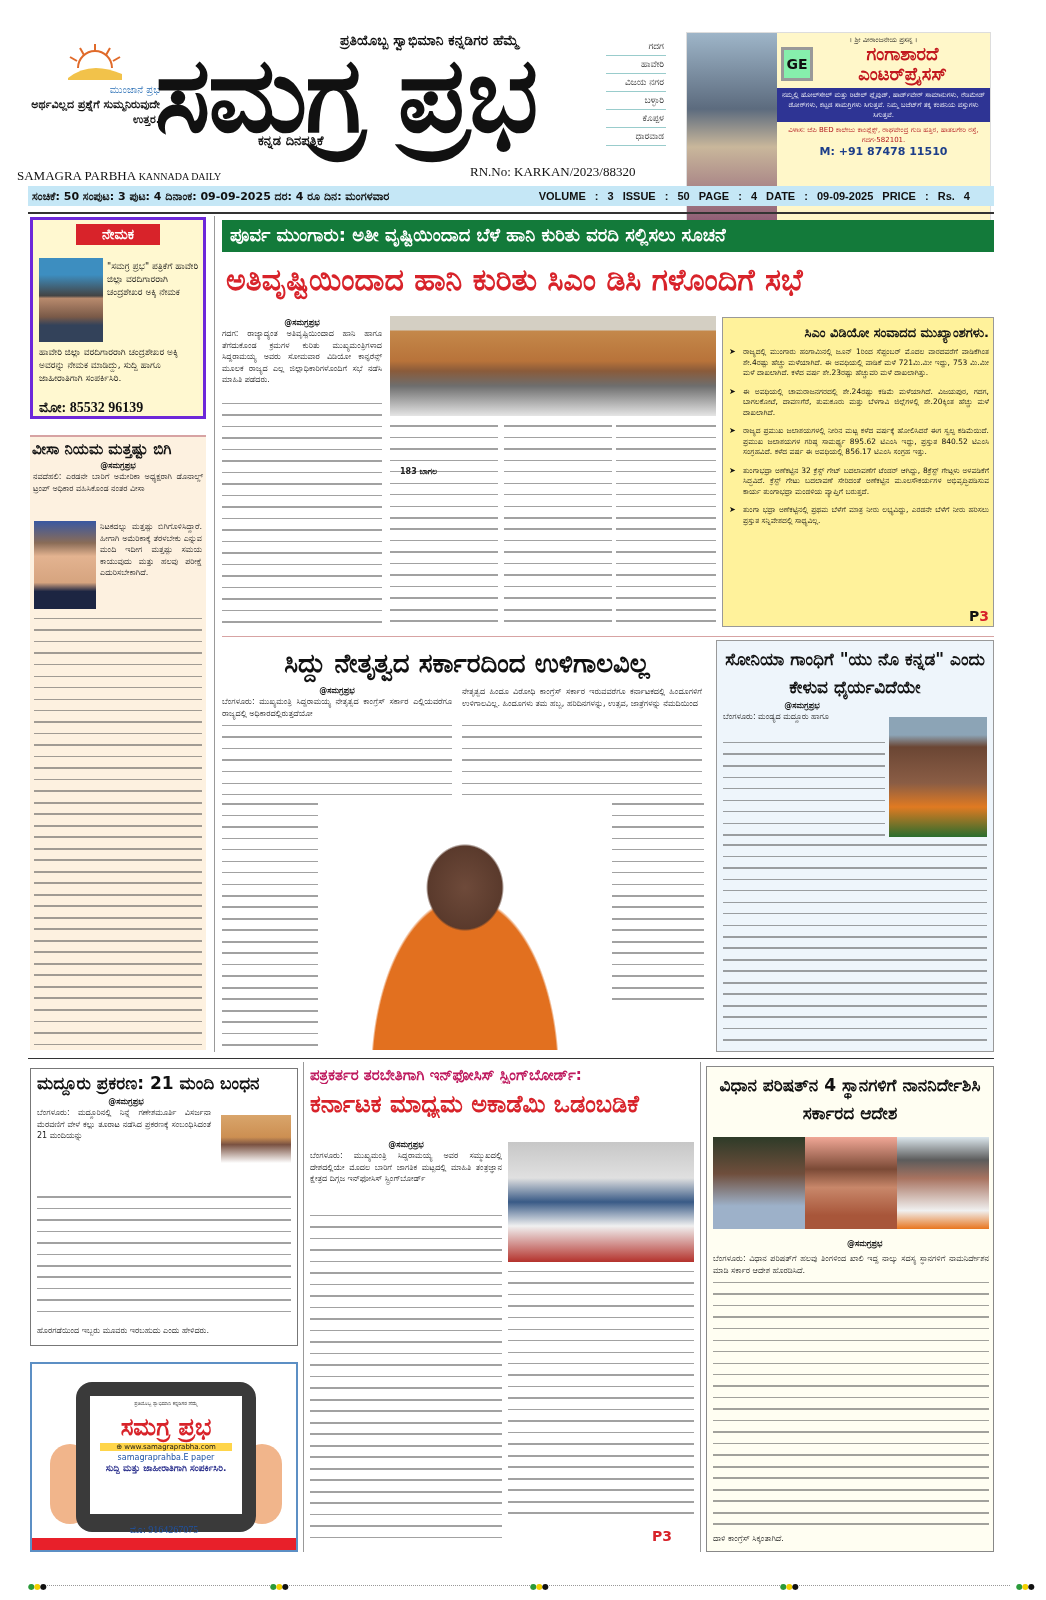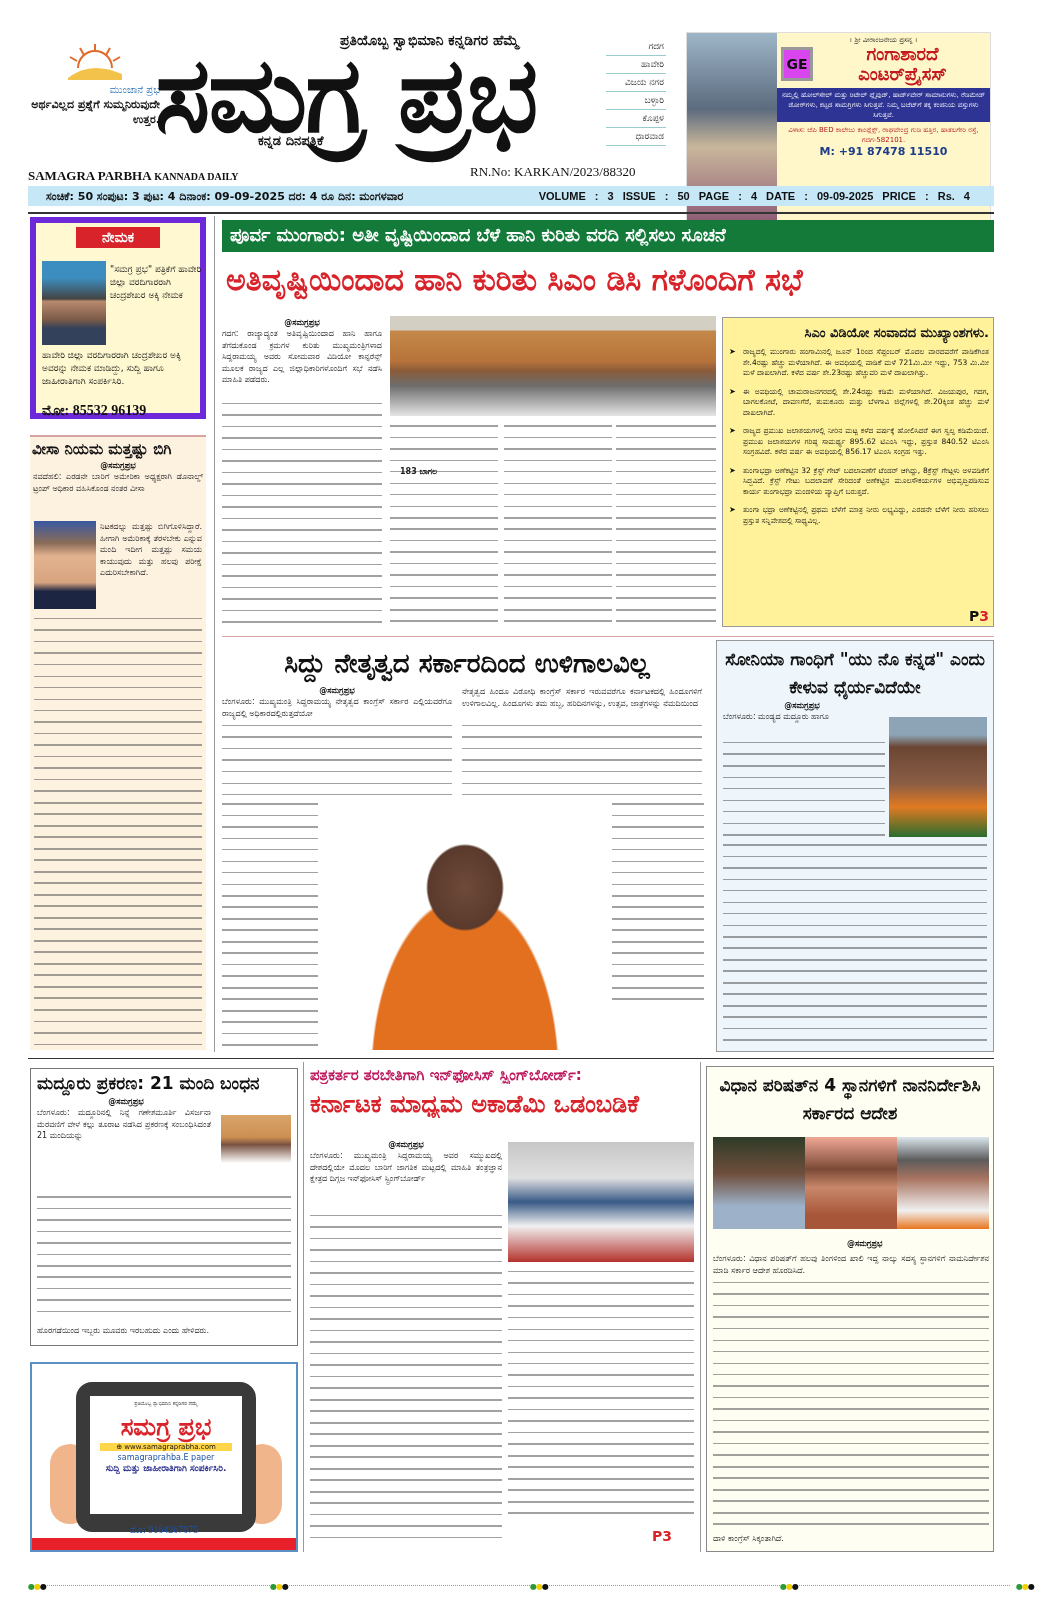--- a/index.html
+++ b/index.html
@@ -7,39 +7,39 @@
 .abs{position:absolute}
 
 #logo-sun{left:60px;top:42px;width:70px;height:40px}
 #tagline-left{left:30px;top:82px;width:130px;text-align:right;font-size:11px;line-height:15px;font-weight:bold}
 #tagline-left .blue{color:#2a6fb5;font-weight:normal;font-size:10px}
 #motto{left:340px;top:32px;font-size:14px;font-weight:bold}
 #masthead-title{left:155px;top:40px;font-size:104px;font-weight:bold;font-family:"DejaVu Sans",sans-serif;letter-spacing:-2px;line-height:110px}
 #subtitle{left:258px;top:133px;font-size:13px;font-weight:bold}
 #district-list{left:606px;top:38px;width:60px}
 #district-list div{font-size:9px;text-align:right;border-bottom:1px solid #9cc;padding:3px 2px;color:#333}
-#english-name{left:28px;top:168px;font-family:"Liberation Serif",serif;font-size:13px;font-weight:bold}
+#english-name{left:17px;top:168px;font-family:"Liberation Serif",serif;font-size:13px;font-weight:normal}
 #english-name small{font-size:10px}
 #rn-no{left:470px;top:164px;font-family:"Liberation Serif",serif;font-size:13px}
-#info-bar{left:28px;top:186px;width:966px;height:20px;background:#c5e7f6;font-size:11px;font-weight:bold;display:flex;align-items:center;padding-left:18px}
+#info-bar{left:28px;top:186px;width:966px;height:20px;background:#c5e7f6;font-size:11px;font-weight:bold;display:flex;align-items:center;padding-left:4px}
 #info-bar .right{margin-left:auto;margin-right:24px;font-size:11px;font-family:"Liberation Sans",sans-serif;word-spacing:6px}
 
 #ad{left:686px;top:32px;width:305px;height:192px;display:flex;border:1px solid #ddd}
 #ad .photo{width:90px;background:linear-gradient(180deg,#9eb5c8,#5c6b7e 40%,#c9b79b 60%,#8e5b75);}
 #ad .body{flex:1;background:#fff7c9;position:relative;font-size:8px;text-align:center}
 #ad .blessing{font-size:7px;margin-top:3px}
 #ad .brand{color:#c2181e;font-size:18px;font-weight:bold;line-height:20px;margin-left:38px}
-#ad .ge{position:absolute;left:4px;top:14px;width:32px;height:34px;border:3px solid #999;font-weight:bold;font-size:14px;background:#d946ef;line-height:28px}
+#ad .ge{position:absolute;left:4px;top:14px;width:32px;height:34px;border:3px solid #999;font-weight:bold;font-size:14px;background:#86efac;line-height:28px}
 #ad .blueband{background:#2e3494;color:#fff;font-size:7px;padding:2px;margin-top:4px;line-height:10px}
 #ad .addr{color:#b0131a;font-size:7px;margin-top:3px;line-height:10px}
 #ad .phone{color:#1d3e8a;font-weight:bold;font-size:11px}
 
 .hrule{height:2px;background:#333}
 
-#appoint{left:30px;top:217px;width:176px;height:202px;background:#fff8d0;border:6px solid #6d28d9}
+#appoint{left:30px;top:217px;width:176px;height:202px;background:#fff8d0;border:3px solid #6d28d9}
 #appoint .hd{background:#d8232a;color:#fff;width:84px;margin:4px auto;text-align:center;font-weight:bold;font-size:14px;padding:2px 0}
 #appoint .photo{position:absolute;left:6px;top:38px;width:64px;height:84px;background:linear-gradient(180deg,#3d8ec0 0,#3d8ec0 20%,#444 45%,#b88a6d 48%,#7a5a48 70%,#33425a 80%)}
 #appoint .txt{position:absolute;left:74px;top:40px;font-size:9px;line-height:13px;width:98px}
 #appoint .txt2{position:absolute;left:6px;top:126px;font-size:9px;line-height:13px;width:166px}
 #appoint .phone{position:absolute;left:6px;top:180px;font-size:14px;font-weight:bold;font-family:"Liberation Serif",serif}
 
 #visa{left:30px;top:435px;width:176px;height:615px;background:#fdf1e0}
 #visa .hd{font-size:15px;font-weight:bold;padding:3px 2px;border-top:2px solid #d7a3a3}
 .credit{font-size:8px;text-align:center;font-weight:bold}
 #visa .photo{position:absolute;left:4px;top:86px;width:62px;height:88px;background:linear-gradient(180deg,#3958a1 0,#8a6c57 25%,#e3b390 40%,#d6a47f 70%,#1c2542 80%)}

